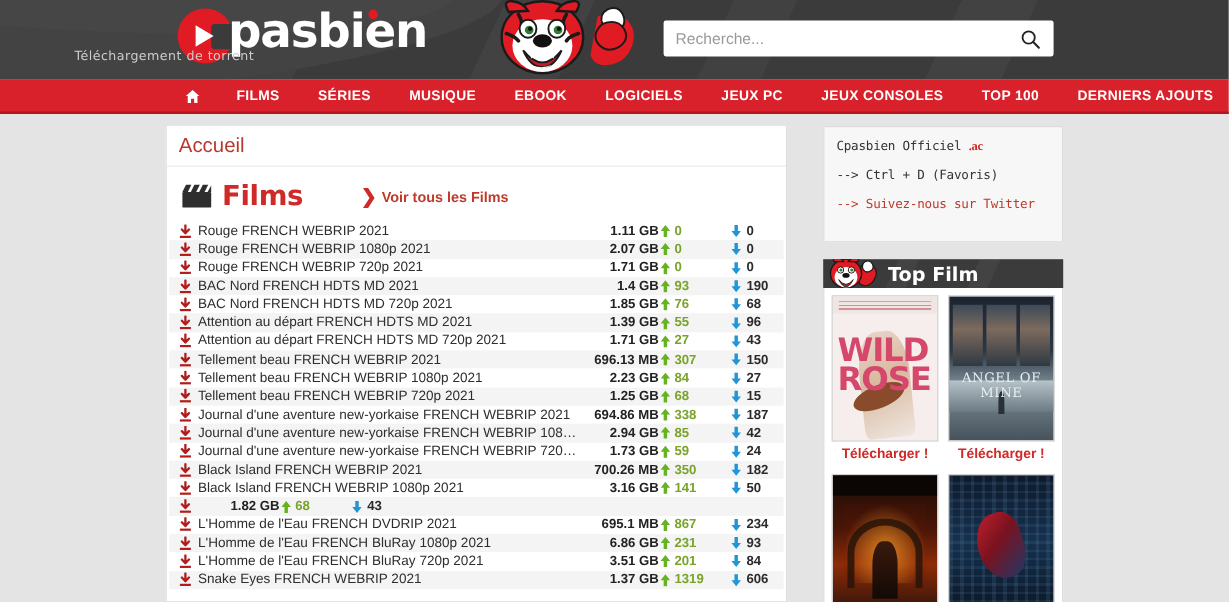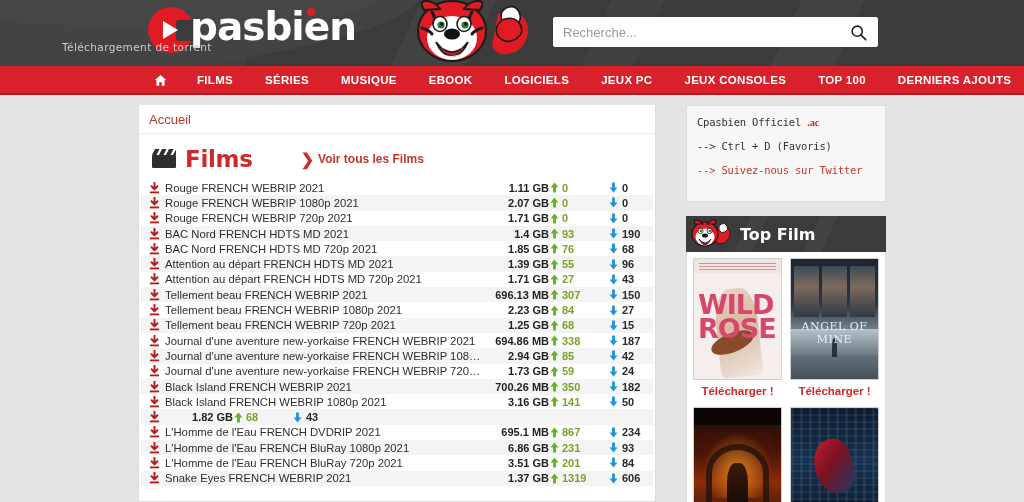--- a/index.html
+++ b/index.html
@@ -155,21 +155,21 @@
     height: 407px;
   }
   .content {
     width: 518px;
     background: #ffffff;
     border: 1px solid #dcdcdc;
     border-top: 0;
   }
   .breadcrumb {
     padding: 7px 10px 6px 10px;
-    font-size: 13px;
+    font-size: 17px;
     color: #c0392b;
     border-bottom: 1px solid #ececec;
     background: #fff;
   }
   .breadcrumb a { color: #b9392f; text-decoration: none; }
 
   .section-head {
     display: flex; align-items: center;
     padding: 12px 12px 8px 12px;
   }
@@ -246,21 +246,21 @@
     margin-bottom: 12px;
     letter-spacing: -.2px;
     white-space: nowrap;
   }
   .side-line:last-child { margin-bottom: 13px; }
   .side-line .ac { color: #cf2a27; font-weight: 700; font-family: Liberation Serif, serif; }
   .side-line.twitter { color: #c0392b; cursor: pointer; }
 
   .topfilm-bar {
     margin-top: 14px;
-    height: 36px;
+    height: 24px;
     background: #3b3b3b;
     position: relative;
     overflow: hidden;
     display: flex; align-items: center;
   }
   .topfilm-bar .stripes {
     position: absolute; inset: 0;
     background: linear-gradient(115deg, transparent 0 30%, rgba(255,255,255,.04) 30% 38%,
       transparent 38% 62%, rgba(255,255,255,.04) 62% 70%, transparent 70% 100%);
   }

